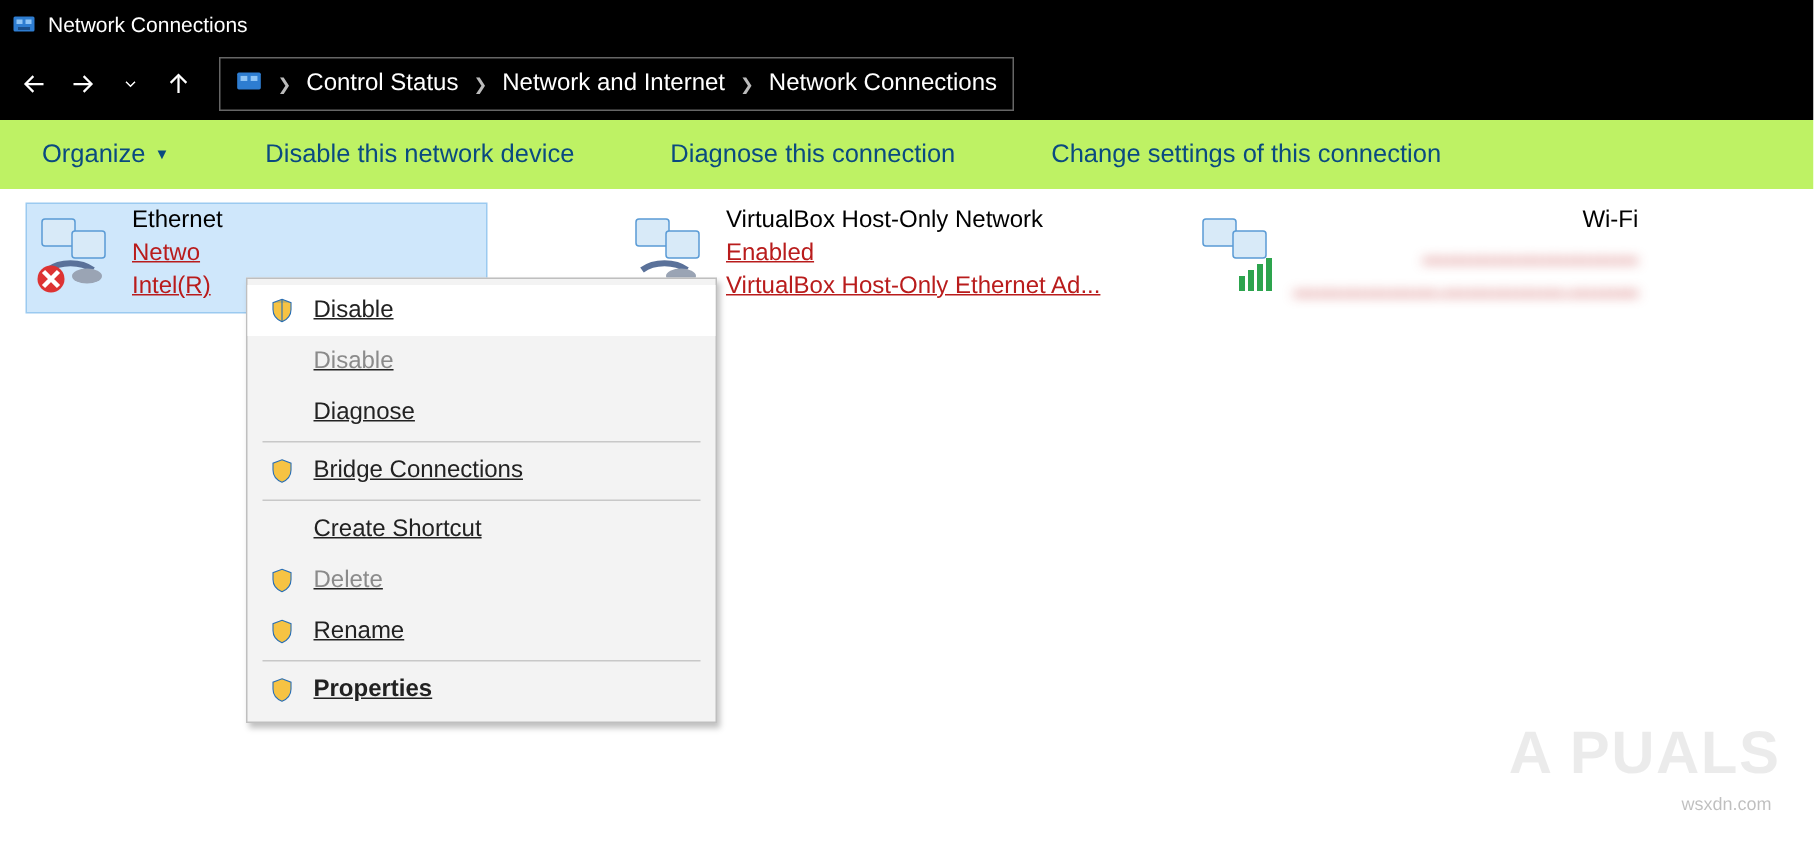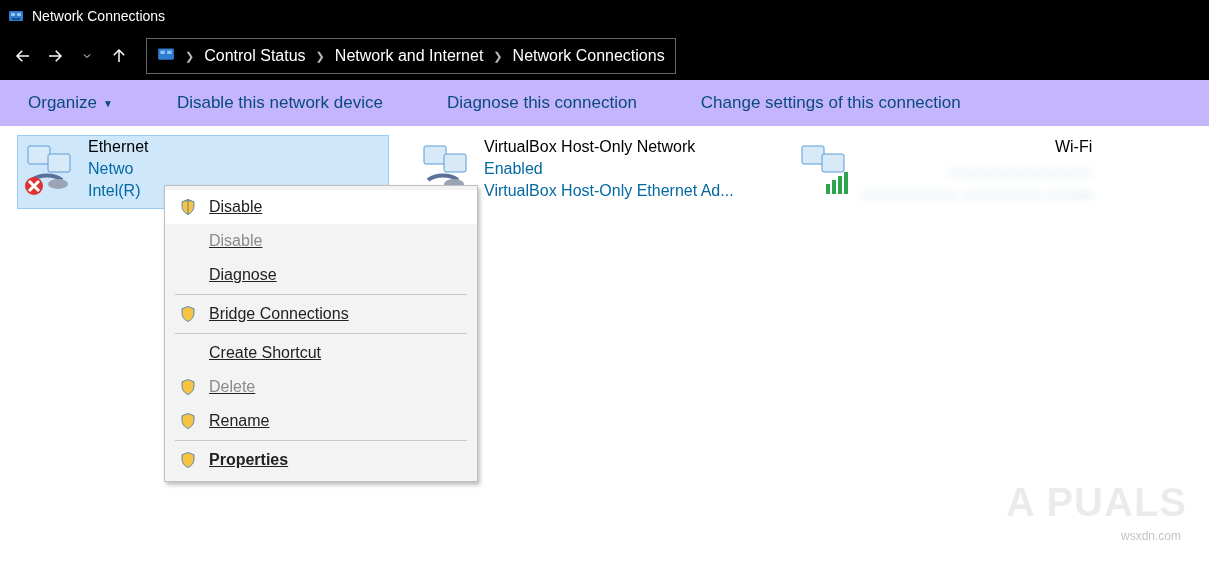--- a/index.html
+++ b/index.html
@@ -6,31 +6,31 @@
   
   .titlebar{background:#000;color:#fff;height:32px;display:flex;align-items:center;padding:0 8px;font-size:14px;gap:8px;}
   .titlebar .app-icon{width:16px;height:16px;}
   
   .navrow{background:#000;color:#fff;height:48px;display:flex;align-items:center;padding:0 12px;gap:10px;font-size:16px;}
   .nav-btn{width:22px;height:22px;display:flex;align-items:center;justify-content:center;color:#fff;}
   .addrbox{flex:0 0 auto;display:flex;align-items:center;background:#000;border:1px solid #666;height:34px;padding:0 10px;gap:10px;margin-left:6px;}
   .crumb{display:flex;align-items:center;gap:10px;color:#fff;}
   .sep{color:#bbb;font-size:11px;}
   
-  .toolbar{background:#c4b5fd;color:#067ac2;height:46px;display:flex;align-items:center;padding:0 28px;gap:64px;font-size:17px;border-bottom:0;}
+  .toolbar{background:#bef264;color:#067ac2;height:46px;display:flex;align-items:center;padding:0 28px;gap:64px;font-size:17px;border-bottom:0;}
   .toolbar .item{color:#0a4a80;display:flex;align-items:center;gap:6px;cursor:pointer;}
   .toolbar .item span{color:#0a4a80;}
   .tri{font-size:10px;color:#333;}
   
   .content{position:relative;padding:14px 18px;}
   .adapter{position:absolute;display:flex;gap:10px;width:370px;}
   .adapter .lbls{font-size:16px;line-height:22px;color:#333;}
   .adapter .lbls .name{color:#000;}
-  .adapter .lbls .sub{color:#0369a1;}
-  .adapter.selected{background:#cfe7fb;outline:1px solid #9bcaf0;width:370px;height:72px;}
+  .adapter .lbls .sub{color:#b91c1c;text-decoration:underline;}
+  .adapter.selected{background:#cfe7fb;outline:1px solid #9bcaf0;width:306px;height:72px;}
   .ad-icon{width:56px;height:56px;flex:0 0 56px;position:relative;margin:6px 0 0 4px;}
   
   .ctxmenu{position:absolute;left:164px;top:185px;width:312px;background:#f3f3f3;border:1px solid #bfbfbf;box-shadow:2px 3px 4px rgba(0,0,0,.25);font-size:16px;padding:4px 0;text-decoration:underline;}
   .ctxmenu .row{display:flex;align-items:center;height:34px;padding:0 14px;gap:12px;}
   .ctxmenu .row.hl{background:#fff;}
   .ctxmenu .row .ic{width:18px;height:18px;flex:0 0 18px;}
   .ctxmenu .row.disabled{color:#8b8b8b;}
   .ctxmenu .row.bold{font-weight:600;}
   .ctxmenu hr{border:none;border-top:1px solid #c8c8c8;margin:2px 10px;}
   

